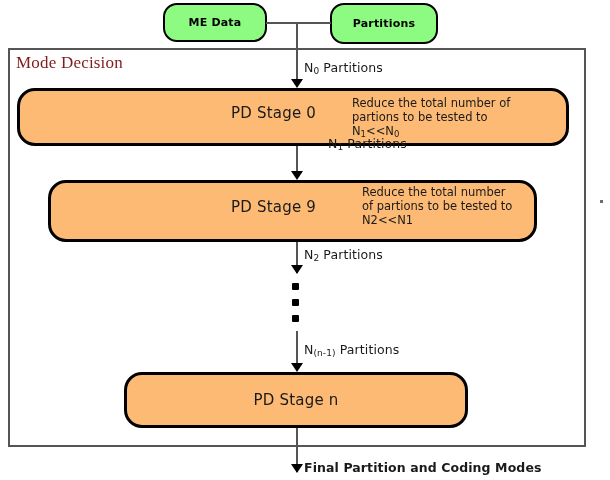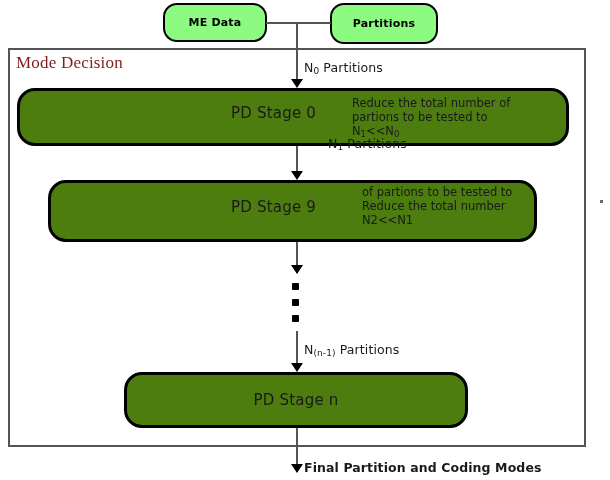--- a/index.html
+++ b/index.html
@@ -58,21 +58,21 @@
     font-size: 17px;
     color: #7f1d1d;
     letter-spacing: 0.2px;
     white-space: nowrap;
     font-family: Liberation Serif, serif;
   }
 
   
   .stage-box {
     position: absolute;
-    background: #4d7c0f;
+    background: #fdba74;
     border: 3px solid #000000;
     border-radius: 18px;
     box-sizing: border-box;
   }
   #stage-0 { left: 17px; top: 88px; width: 552px; height: 58px; }
   #stage-1 { left: 48px; top: 180px; width: 489px; height: 62px; }
   #stage-n { left: 124px; top: 372px; width: 344px; height: 56px; }
 
   .stage-inner {
     position: absolute;
@@ -205,27 +205,30 @@
   <div class="arrowhead" style="left:291px; top:171px;"></div>
   <div class="edge-label" style="left:304px; top:136px;margin-left:24px;">
     <span>N</span><sub>1</sub><span> Partitions</span>
   </div>
 
   <div class="stage-box" id="stage-1">
     <div class="stage-inner"></div>
   </div>
   <div class="stage-title" style="position:absolute; left:231px; top:198px;">PD Stage 9</div>
   <div class="stage-note" id="stage-1-note">
+    <div>Reduce the total number</div>
     <div>of partions to be tested to</div>
-    <div>Reduce the total number</div>
     <div>N2&lt;&lt;N1</div>
   </div>
 
   <div class="vline" style="left:296px; top:242px; height:31px;"></div>
   <div class="arrowhead" style="left:291px; top:265px;"></div>
+  <div class="edge-label" style="left:304px; top:247px;">
+    <span>N</span><sub>2</sub><span> Partitions</span>
+  </div>
 
   <div id="ellipsis">
     <span class="d1"></span>
     <span class="d2"></span>
     <span class="d3"></span>
   </div>
 
   <div class="vline" style="left:296px; top:331px; height:33px;"></div>
   <div class="arrowhead" style="left:291px; top:363px;"></div>
   <div class="edge-label" style="left:304px; top:342px;">

